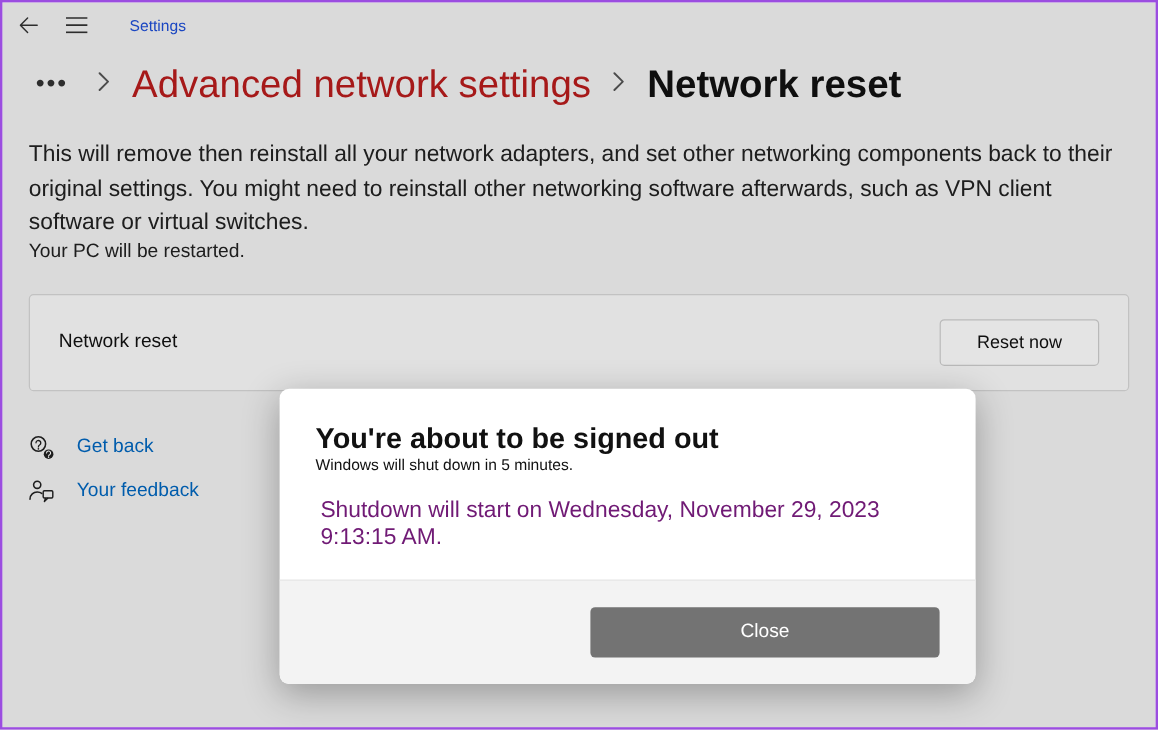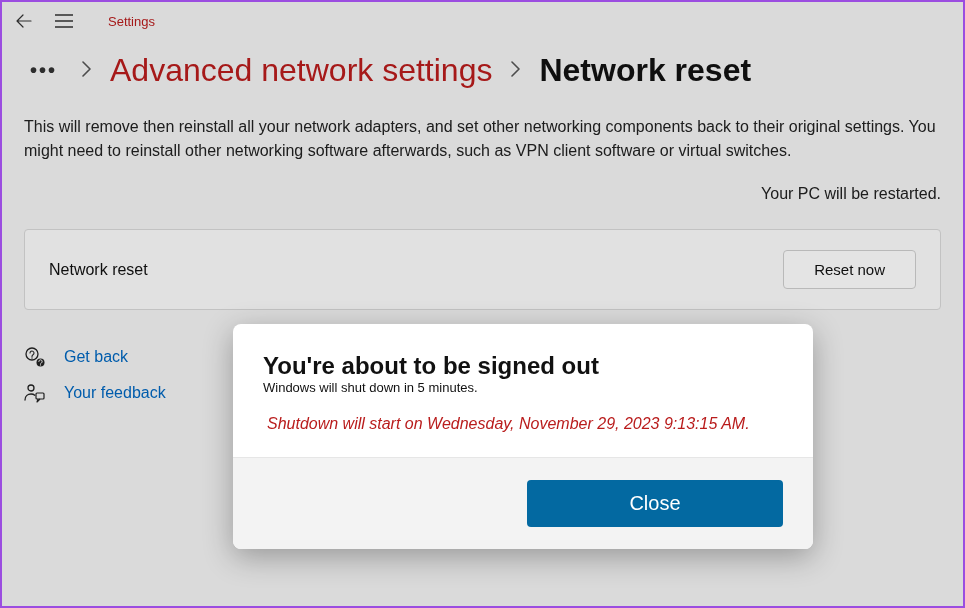--- a/index.html
+++ b/index.html
@@ -32,21 +32,21 @@
     .top-icon {
       width: 28px;
       height: 28px;
       display: flex;
       align-items: center;
       justify-content: center;
       color: #333;
     }
     .app-title {
       font-size: 13px;
-      color: #b91c1c;
+      color: #1d4ed8;
       margin-left: 18px;
     }
     .content {
       padding: 12px 22px 0 22px;
     }
     .breadcrumb {
       display: flex;
       align-items: center;
       gap: 18px;
       margin-bottom: 26px;
@@ -65,31 +65,29 @@
       font-size: 32px;
       font-weight: 400;
       color: #b91c1c;
     }
     .bc-current {
       font-size: 32px;
       font-weight: 600;
       color: #111;
     }
     .desc {
-      font-size: 16px;
+      font-size: 19px;
       color: #222;
       line-height: 1.5;
-      margin-bottom: 22px;
       max-width: 920px;
     }
     .restart-note {
       font-size: 16px;
       color: #222;
       margin-bottom: 26px;
-      text-align: right;
     }
     .card {
       border: 1px solid #d8d8d8;
       background: #fbfbfb;
       border-radius: 4px;
       padding: 20px 24px;
       display: flex;
       align-items: center;
       justify-content: space-between;
       margin-bottom: 36px;
@@ -146,40 +144,39 @@
       font-size: 24px;
       font-weight: 600;
       color: #111;
     }
     .dialog-msg1 {
       font-size: 13px;
       color: #111;
       margin-bottom: 20px;
     }
     .dialog-msg2 {
-      font-size: 16px;
-      color: #b91c1c;
+      font-size: 19px;
+      color: #701a75;
       padding-left: 4px;
-      font-style: italic;
     }
     .dialog-footer {
       background: #f3f3f3;
       border-top: 1px solid #e6e6e6;
       padding: 22px 30px;
       display: flex;
       justify-content: flex-end;
     }
     .close-btn {
-      background: #0369a1;
+      background: #737373;
       color: #fff;
       border: none;
       border-radius: 4px;
       padding: 12px 0;
-      width: 256px;
-      font-size: 20px;
+      width: 291px;
+      font-size: 16px;
       cursor: pointer;
     }
   </style>
 </head>
 <body>
 
 <div class="top-bar">
   <div class="top-icon">
     <svg width="16" height="16" viewBox="0 0 16 16">
         <path d="M7 2 L1 8 L7 14 M1 8 H15" stroke="#333" stroke-width="1.2" fill="none" stroke-linecap="round" stroke-linejoin="round"></path>

